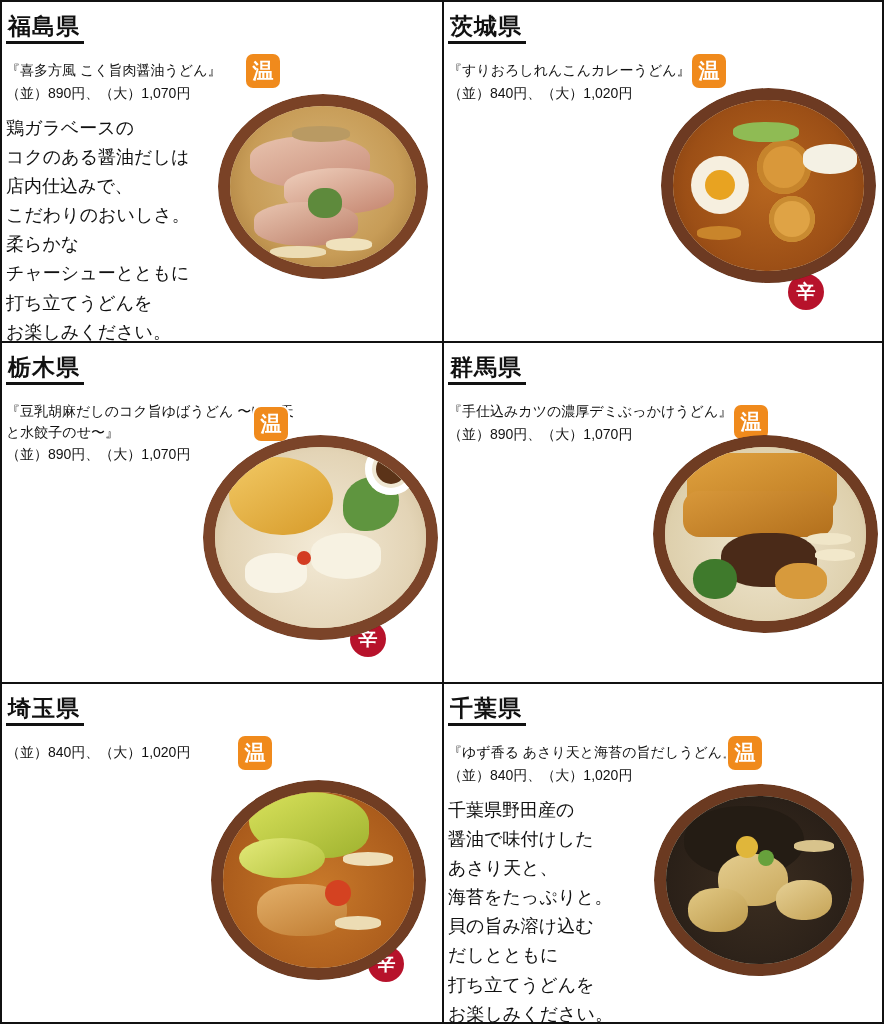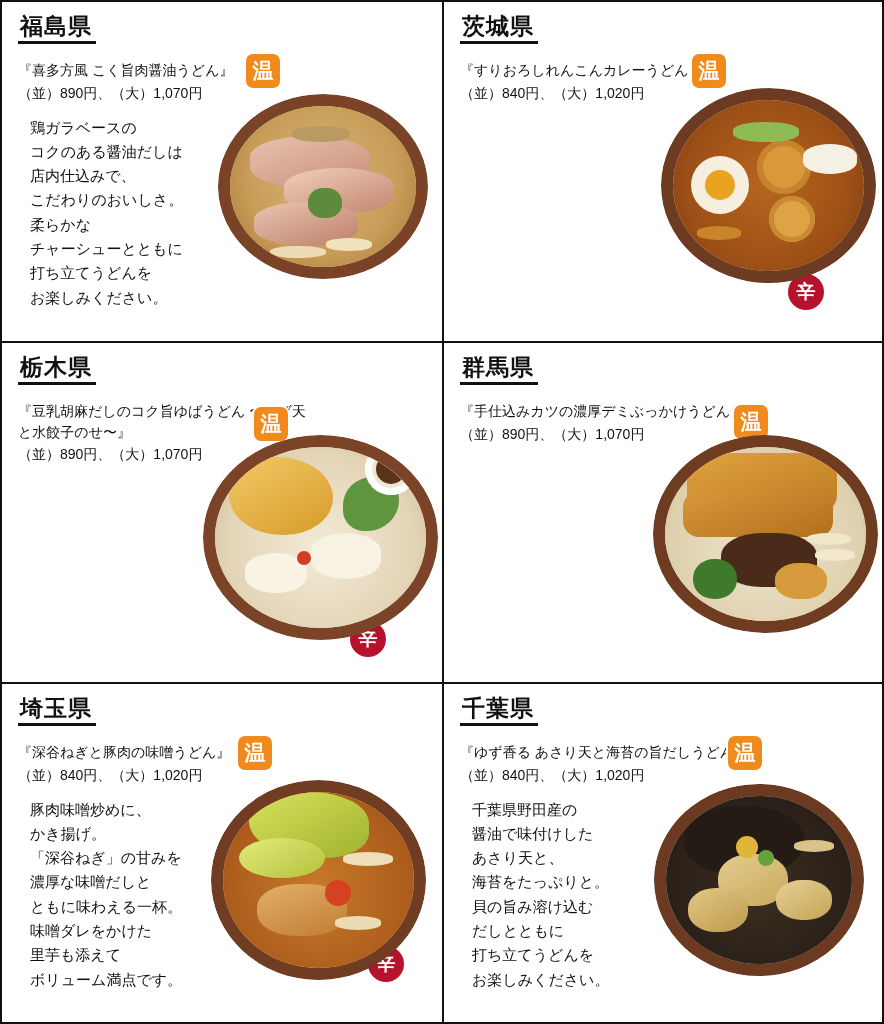--- a/index.html
+++ b/index.html
@@ -17,21 +17,21 @@
     width: 884px; height: 1024px;
     display: grid;
     grid-template-columns: 442px 442px;
     grid-template-rows: 341px 341px 342px;
     border: 2px solid #111;
     border-right: 2px solid #111;
     border-bottom: 2px solid #111;
   }
   .cell {
     position: relative;
-    padding: 12px 14px 8px 16px;
+    padding: 12px 14px 8px 4px;
     border-right: 2px solid #111;
     border-bottom: 2px solid #111;
     overflow: hidden;
   }
   .cell.col2 { border-right: none; }
   .cell.row3 { border-bottom: none; }
 
   .pref {
     font-size: 23px;
     font-weight: bold;
@@ -49,24 +49,24 @@
     margin: 0 0 2px 0;
     max-width: 300px;
   }
   .price {
     font-size: 14px;
     line-height: 1.5;
     margin: 0 0 10px 0;
     font-weight: 500;
   }
   .desc {
-    font-size: 15px;
+    font-size: 18px;
     line-height: 1.62;
     white-space: pre-line;
-    margin: 12px;
+    margin: 0;
     position: relative;
     z-index: 3;
   }
 
   
   .badge-warm {
     position: absolute;
     width: 34px; height: 34px;
     border-radius: 7px;
     background: #f08a1c;
@@ -220,30 +220,21 @@
           <div class="blob" style="width:44px;height:40px;left:28px;top:112px;background:#3f7a2c;border-radius:48%;"></div>
           <div class="blob oval" style="width:44px;height:12px;left:142px;top:86px;background:#f0e6c8;"></div>
           <div class="blob oval" style="width:40px;height:12px;left:150px;top:102px;background:#f2e8cb;"></div>
         </div>
       </div>
     </div>
   </div>
 
   <div class="cell col1 row3">
     <div class="pref">埼玉県</div>
-    <div class="menu-name">『深谷ねぎと豚肉の味噌うどん』</div>
     <div class="price">（並）840円、（大）1,020円</div>
-    <div class="desc">豚肉味噌炒めに、
-かき揚げ。
-「深谷ねぎ」の甘みを
-濃厚な味噌だしと
-ともに味わえる一杯。
-味噌ダレをかけた
-里芋も添えて
-ボリューム満点です。</div>
     <div class="badge-warm" style="left:236px; top:52px;">温</div>
     <div class="badge-spicy" style="left:366px; top:262px;">辛</div>
     <div class="photo ph-e">
       <div class="bowl">
         <div class="rim" style="border-color:#703d23;"></div>
         <div class="inner" style="background:radial-gradient(circle at 50% 55%, #c8792a 0%, #ab5c1c 70%, #86430f 100%);">
           <div class="blob oval" style="width:120px;height:66px;left:26px;top:0px;background:linear-gradient(150deg,#d9e25c,#9fb22f);border-radius:48% 52% 40% 60%;"></div>
           <div class="blob oval" style="width:86px;height:40px;left:16px;top:46px;background:linear-gradient(150deg,#e4ea7a,#b3c23d);border-radius:50%;"></div>
           <div class="blob oval" style="width:90px;height:52px;left:34px;top:92px;background:linear-gradient(160deg,#e3b06a,#c07c32);border-radius:44%;"></div>
           <div class="blob" style="width:26px;height:26px;left:102px;top:88px;background:#d44221;border-radius:50%;"></div>

